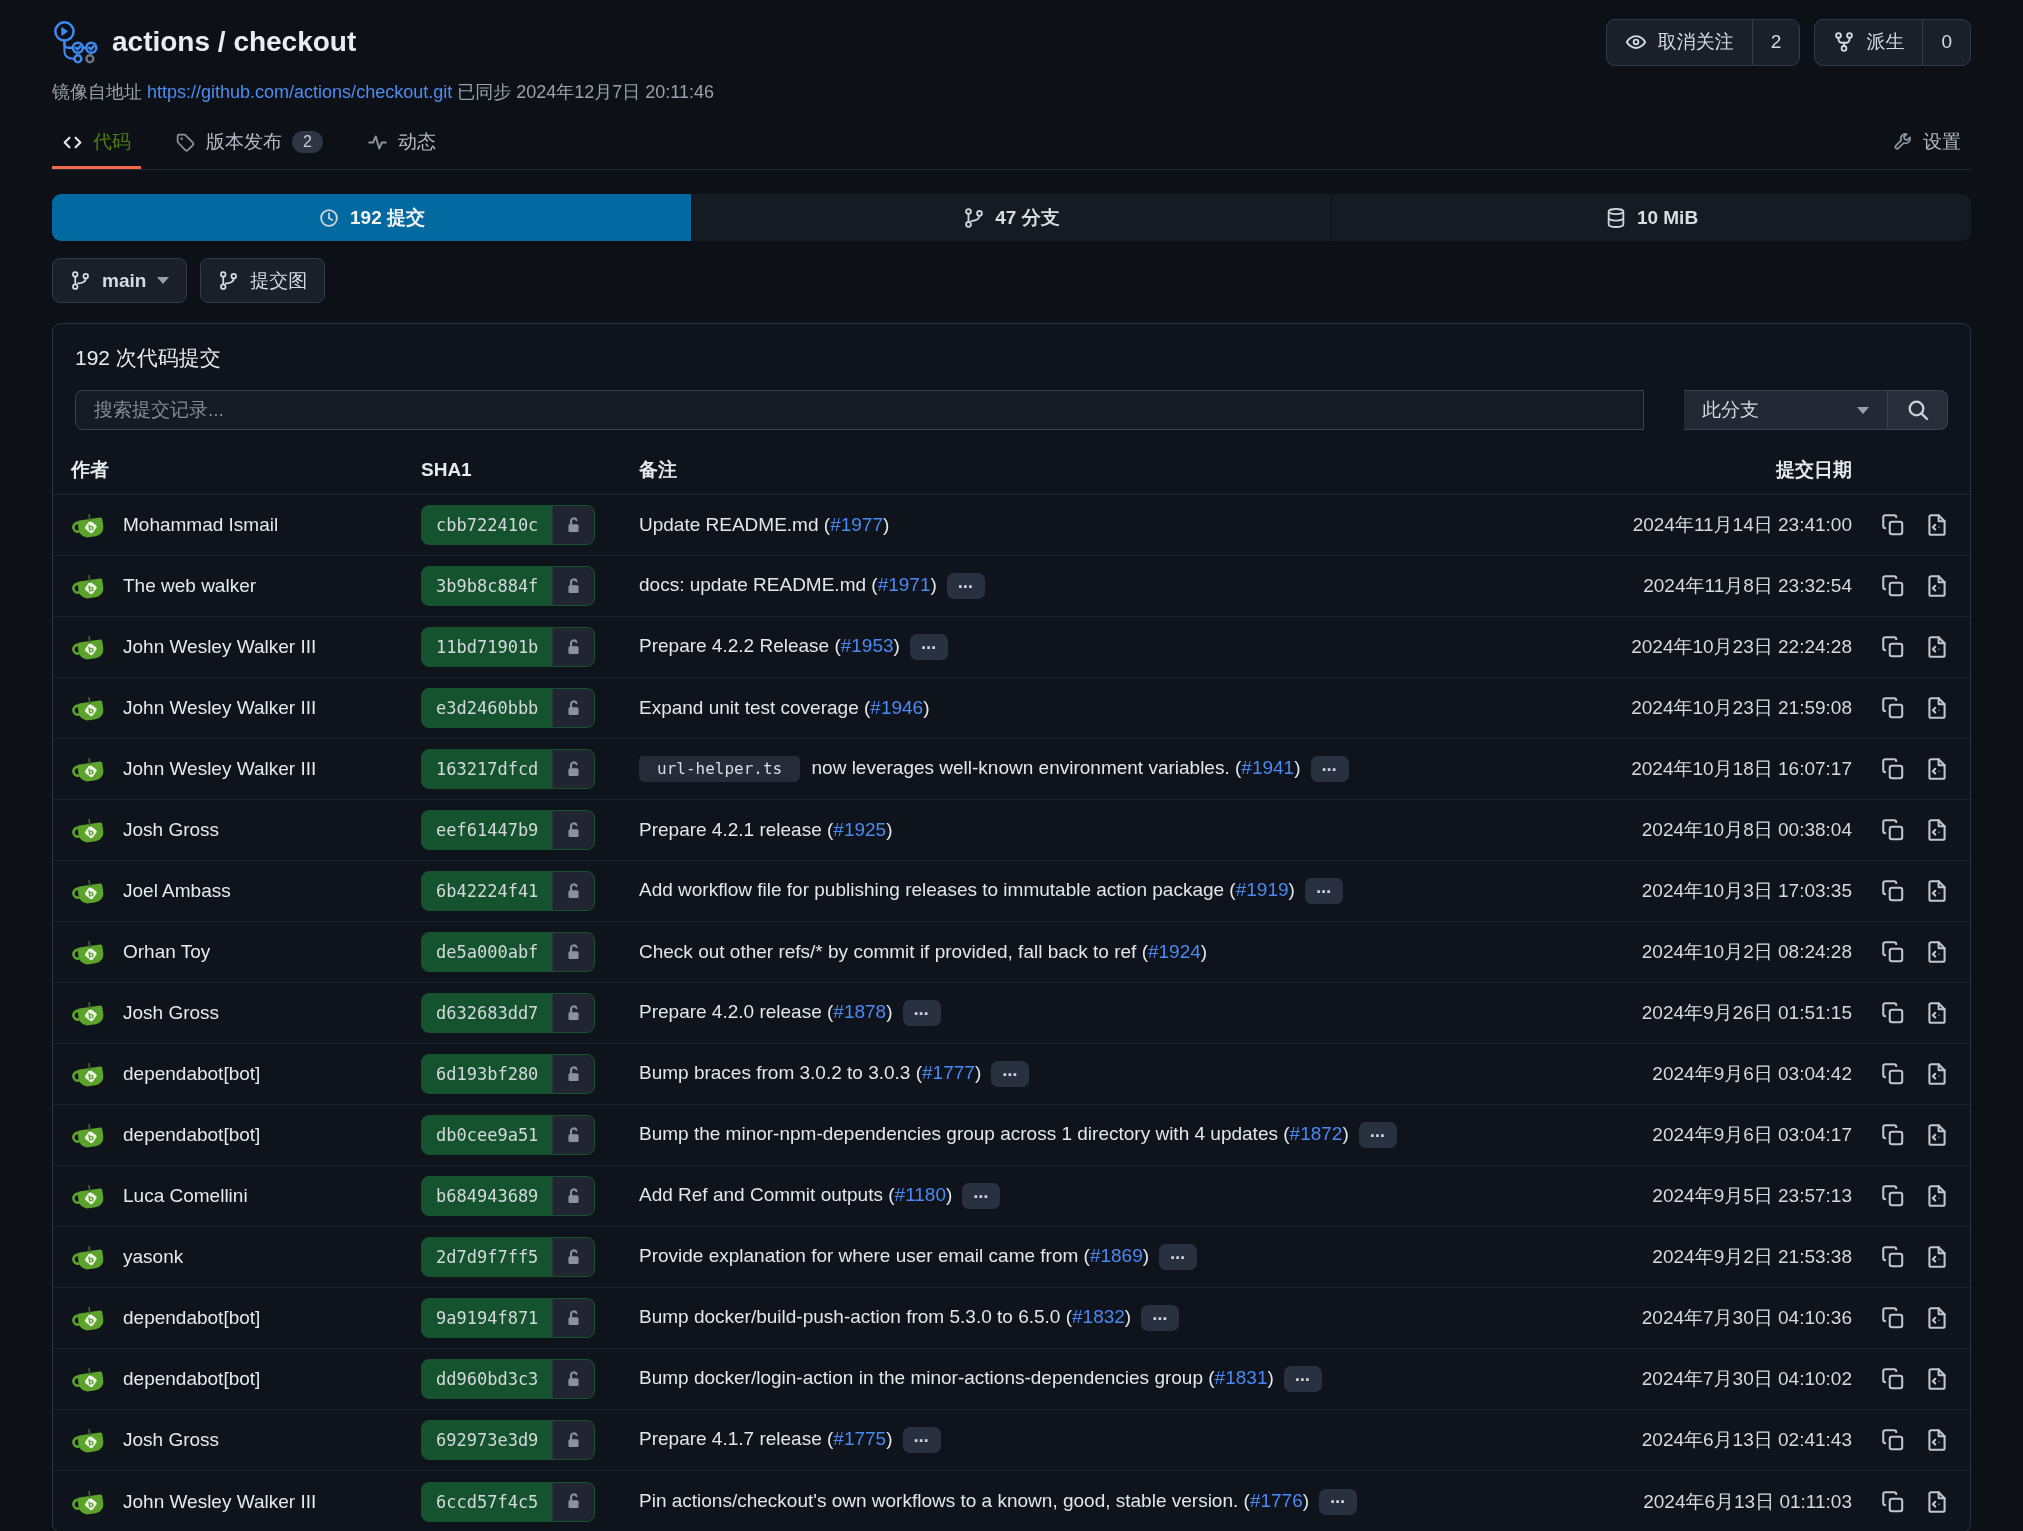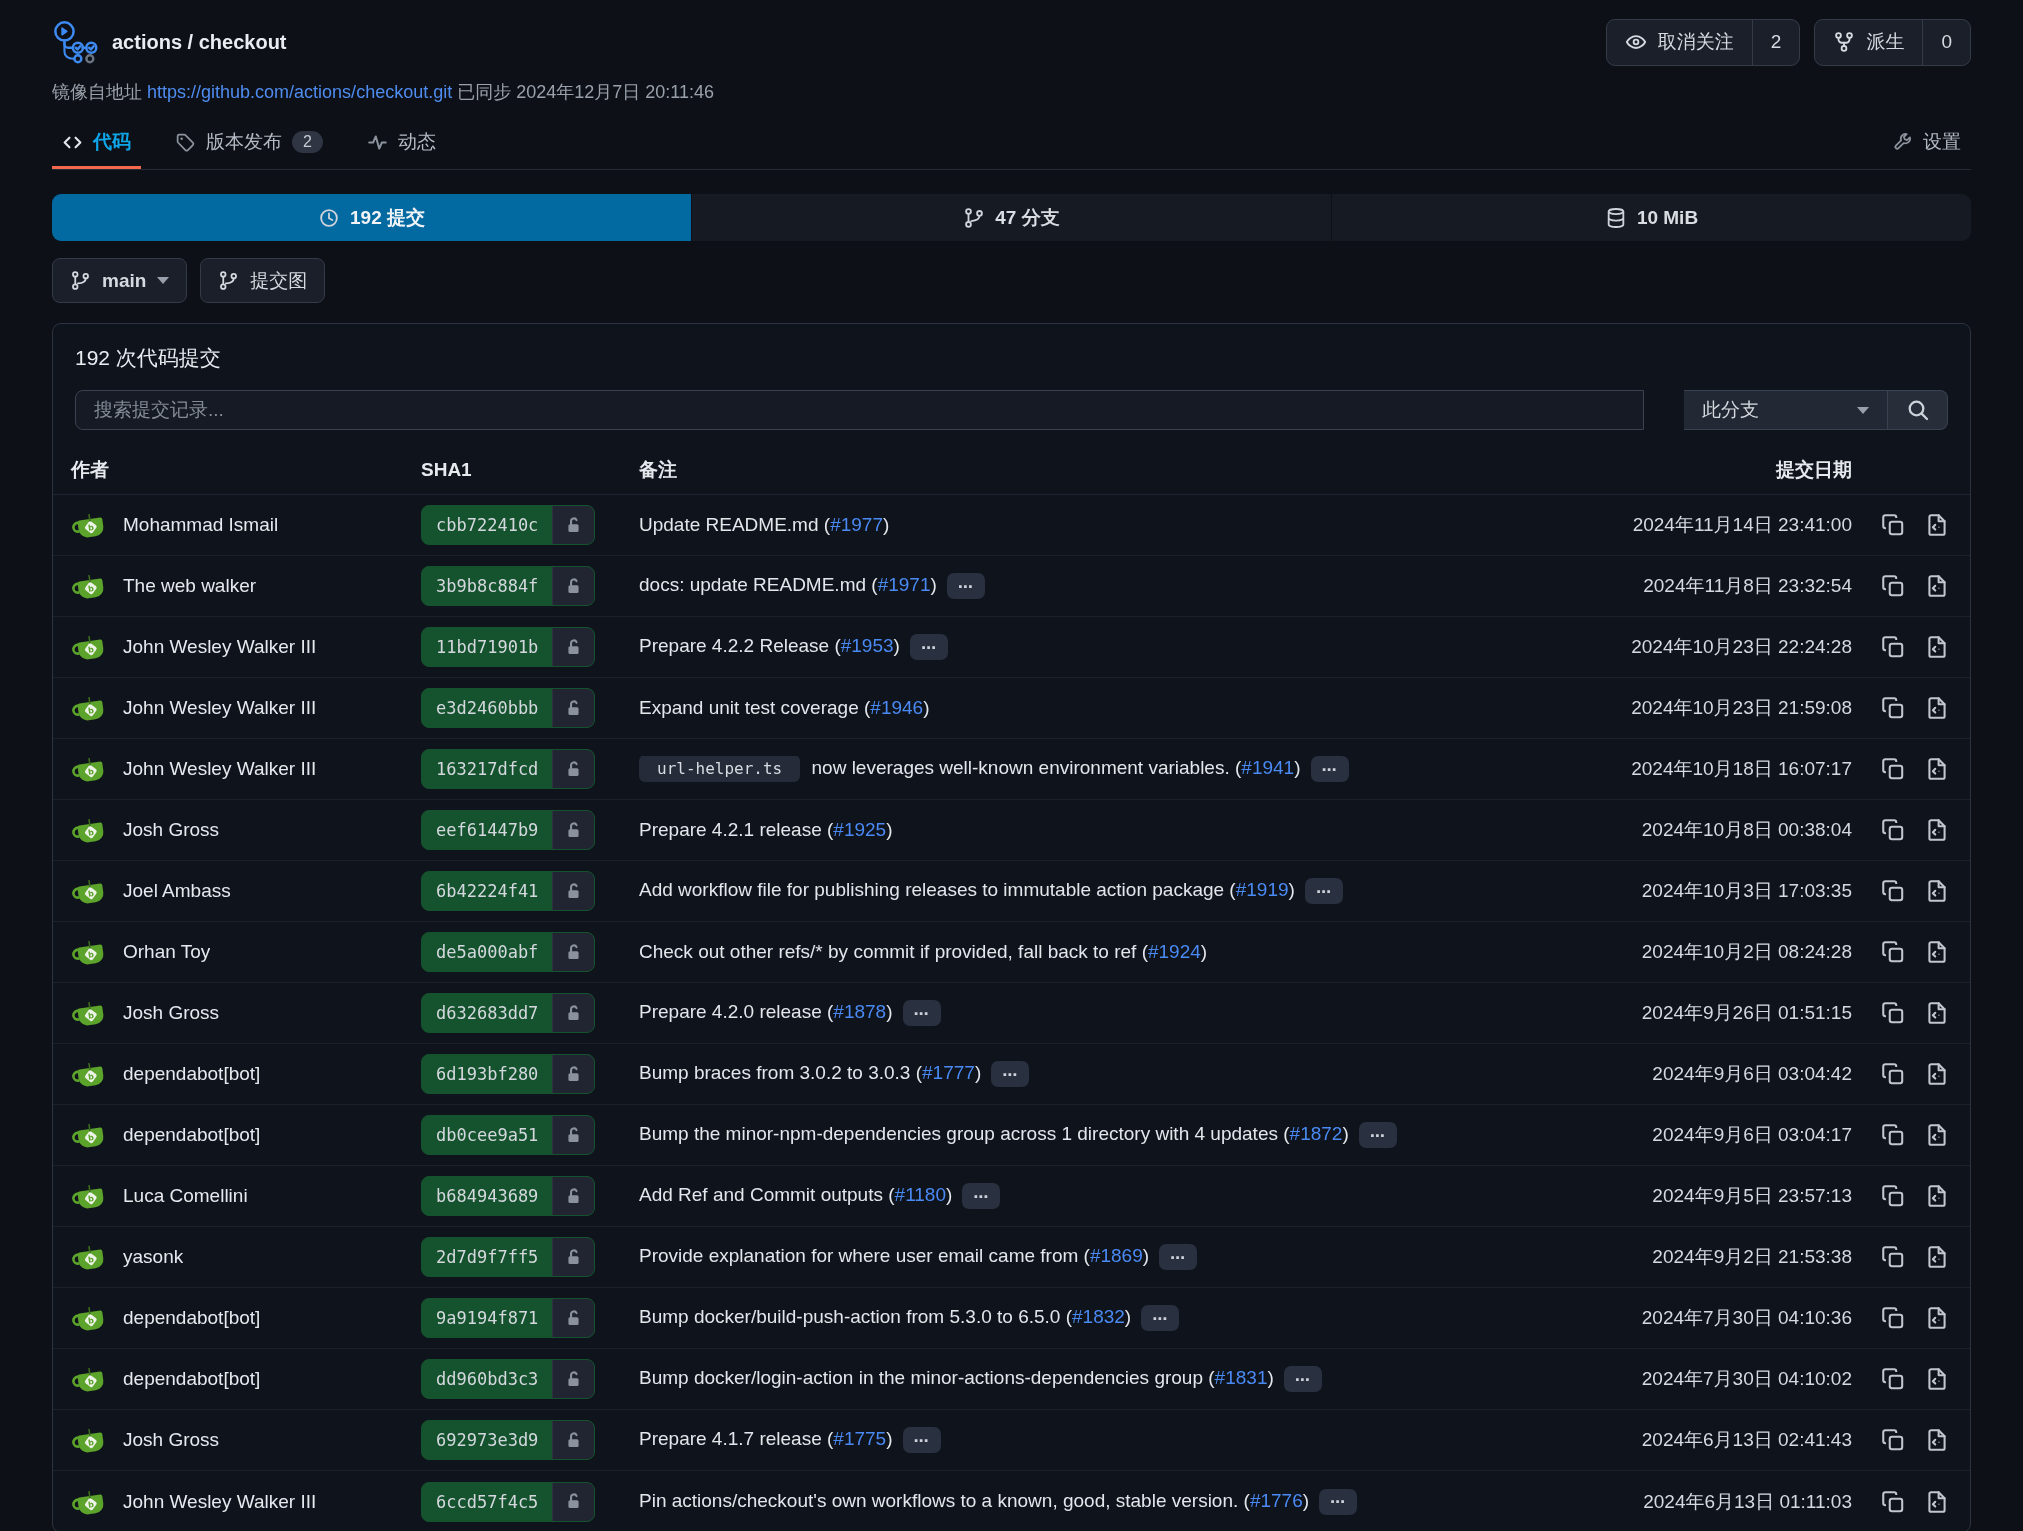--- a/index.html
+++ b/index.html
@@ -10,21 +10,21 @@
     font-family:"Liberation Sans","DejaVu Sans",sans-serif;
     font-size:19px;
   }
   a { text-decoration:none; }
   svg { display:block; }
   .wrap { padding:14px 52px 0 52px; }
 
   
   .topbar { display:flex; align-items:center; justify-content:space-between; height:56px; }
   .repo-title { display:flex; align-items:center; gap:14px; }
-  .repo-title .crumbs { font-size:20px; font-weight:600; color:#e9ecf1; }
+  .repo-title .crumbs { font-size:28px; font-weight:600; color:#e9ecf1; }
   .repo-title .crumbs a { color:#e9ecf1; }
   .top-actions { display:flex; gap:14px; }
   .pill-btn {
     display:flex; align-items:center; height:47px;
     background:#1a1f2a; border:1px solid #343b48; border-radius:9px;
     color:#d6dae0; cursor:pointer; overflow:hidden;
   }
   .pill-btn .main { display:flex; align-items:center; gap:11px; padding:0 18px; }
   .pill-btn .cnt { padding:0 18px; border-left:1px solid #343b48; align-self:stretch; display:flex; align-items:center; }
 
@@ -32,21 +32,21 @@
   .mirror { margin-top:10px; font-size:18px; color:#9aa1ab; }
   .mirror a { color:#4e8cf0; }
 
   
   .tabbar { margin-top:14px; display:flex; align-items:stretch; border-bottom:1px solid #252b35; height:52px; }
   .tab {
     display:flex; align-items:center; gap:10px; padding:0 10px; margin-right:24px;
     color:#b4bac3; cursor:pointer; border-bottom:3px solid transparent; font-size:19px;
   }
   .tab .ticon { color:#8c939e; }
-  .tab.active { color:#0ea5e9; font-weight:700; border-bottom-color:#f4694d; }
+  .tab.active { color:#4d7c0f; font-weight:400; border-bottom-color:#f4694d; }
   .tab.active .ticon { color:#e3e6eb; }
   .tab .badge { background:#2f3542; border-radius:11px; padding:2px 11px; font-size:16px; color:#c8cdd4; font-weight:400; }
   .tab-spacer { flex:1; }
   .tab.right { margin-right:0; }
 
   
   .statsbar { margin-top:24px; display:flex; height:47px; border-radius:9px; overflow:hidden; }
   .stat {
     flex:1; display:flex; align-items:center; justify-content:center; gap:10px;
     background:#151a23; color:#dadde2; font-weight:600; cursor:pointer;

